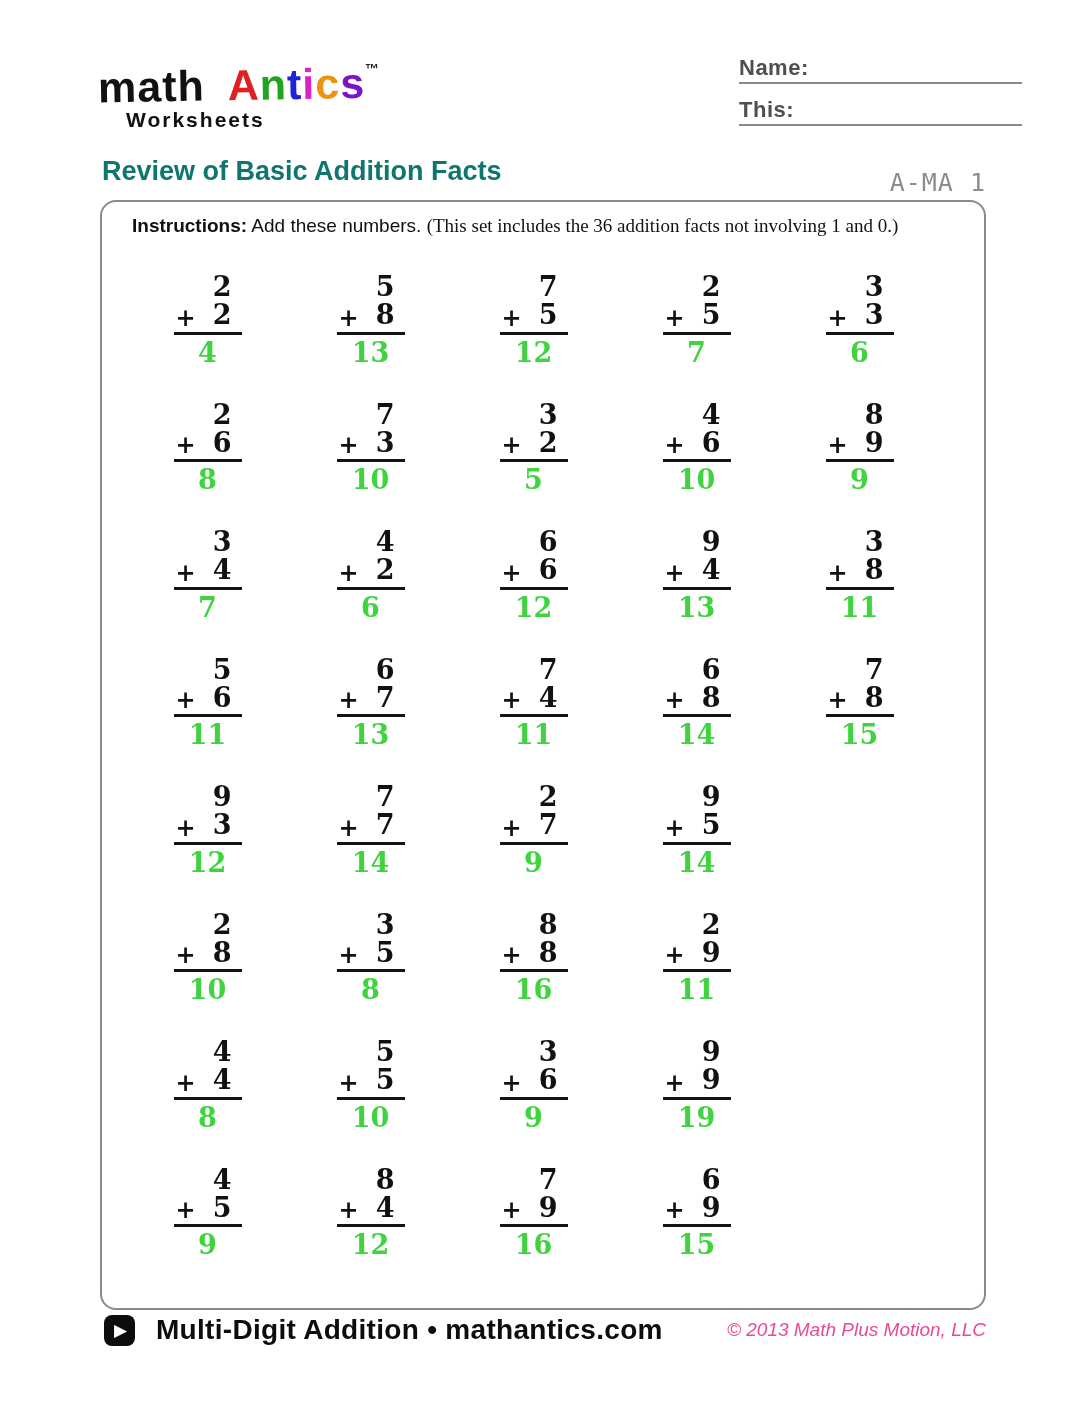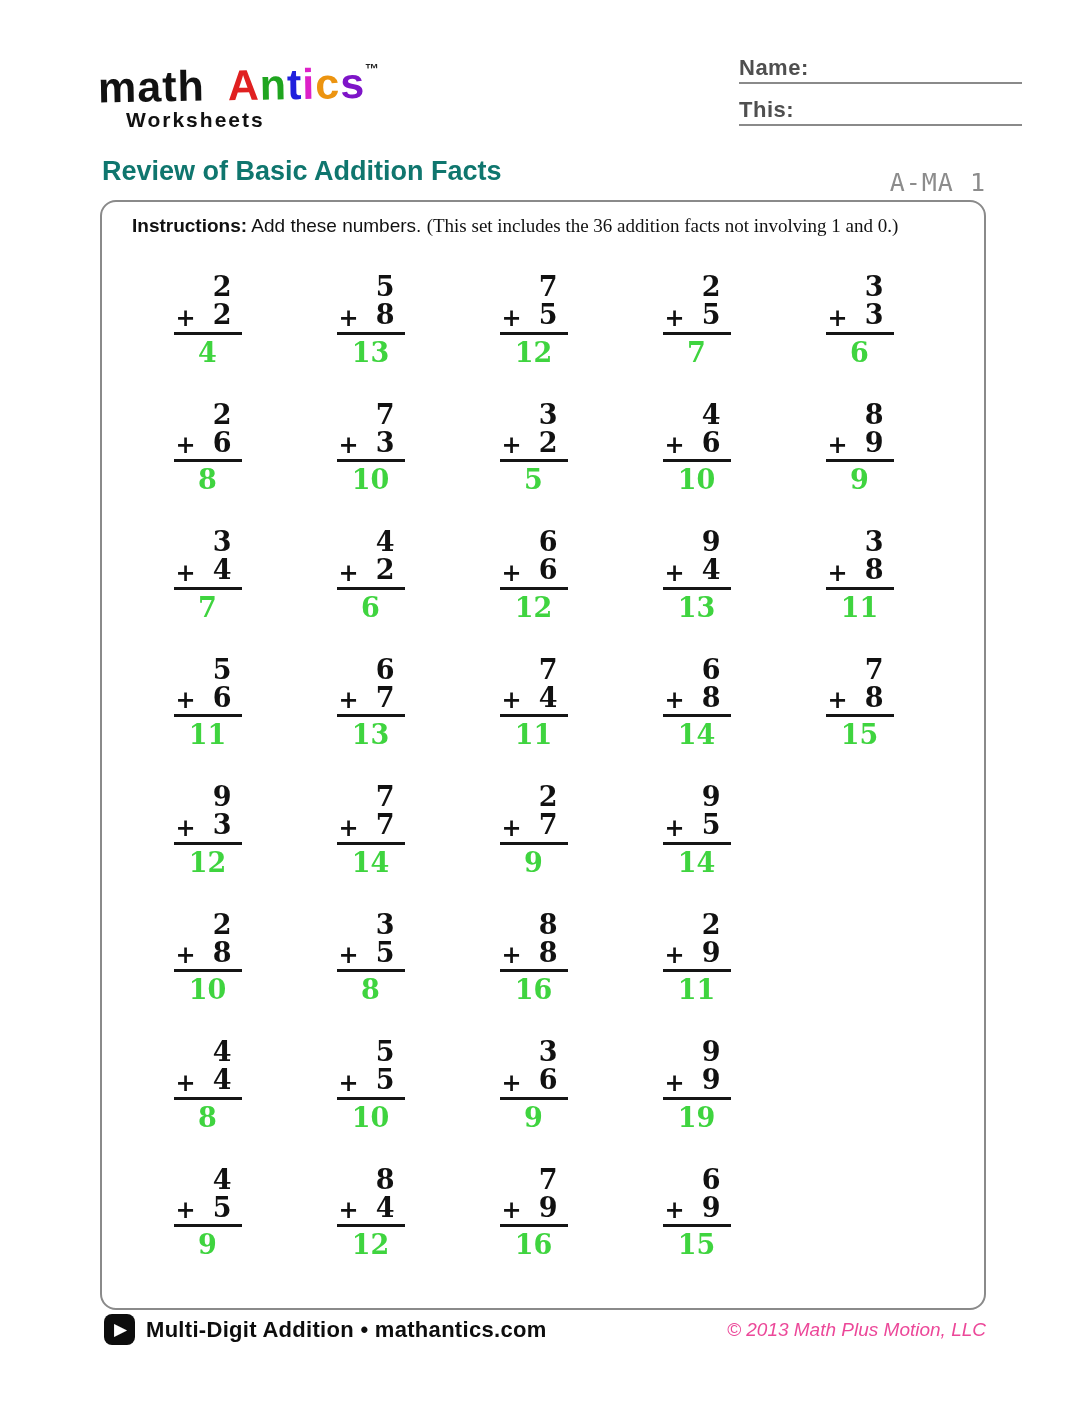--- a/index.html
+++ b/index.html
@@ -36,21 +36,21 @@
   .num-top{text-align:right;padding-right:10px;line-height:1.05;}
   .num-bot{display:flex;justify-content:space-between;align-items:flex-end;
     border-bottom:3px solid #151515;padding:0 10px 2px 2px;line-height:1.05;}
   .plus{font-size:24px;}
   .answer{text-align:center;color:var(--answer-green,#3fd43f);padding-top:4px;line-height:1.05;}
   
   .footer{position:absolute;left:104px;top:1314px;width:882px;display:flex;align-items:center;}
   .play-btn{width:31px;height:31px;background:#0d0d0d;border-radius:8px;
     display:flex;align-items:center;justify-content:center;flex:0 0 auto;}
   .play-glyph{color:#fff;font-size:17px;line-height:1;margin-left:2px;}
-  .footer-left{font-weight:bold;font-size:22px;margin-left:11px;letter-spacing:0.3px;color:#0d0d0d;}
+  .footer-left{font-weight:bold;font-size:28px;margin-left:21px;letter-spacing:0.3px;color:#0d0d0d;}
   .footer-right{margin-left:auto;font-style:italic;font-size:19px;color:#ec4899;}
 </style>
 </head>
 <body>
 
 <div class="logo">
   <div class="logo-line1">
     <span class="logo-word1">math</span>
     <span class="logo-word2" id="logo-letters"><span style="color: rgb(224, 32, 32);">A</span><span style="color: rgb(31, 165, 31);">n</span><span style="color: rgb(32, 32, 221);">t</span><span style="color: rgb(221, 32, 200);">i</span><span style="color: rgb(236, 148, 16);">c</span><span style="color: rgb(126, 20, 200);">s</span></span><span class="logo-tm">™</span>
   </div>

